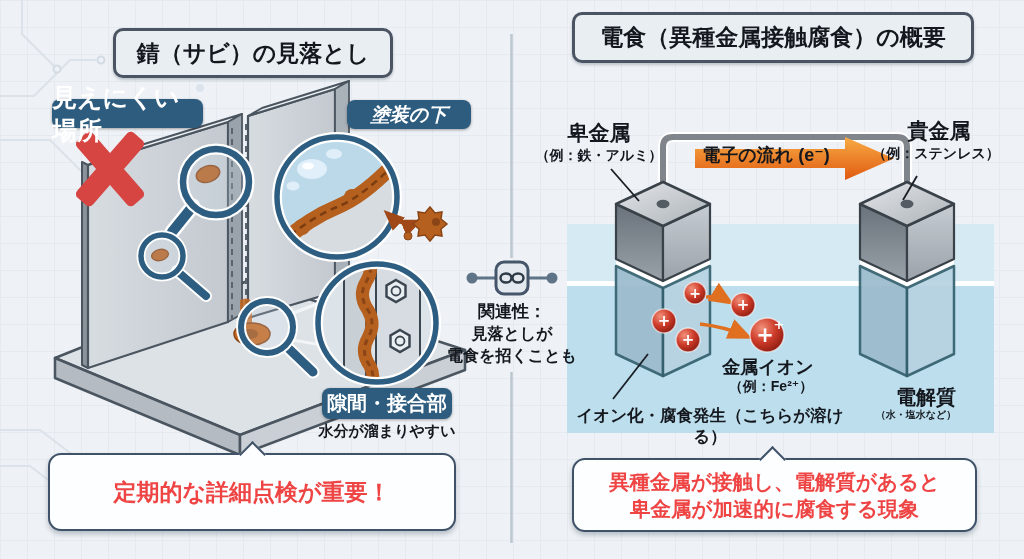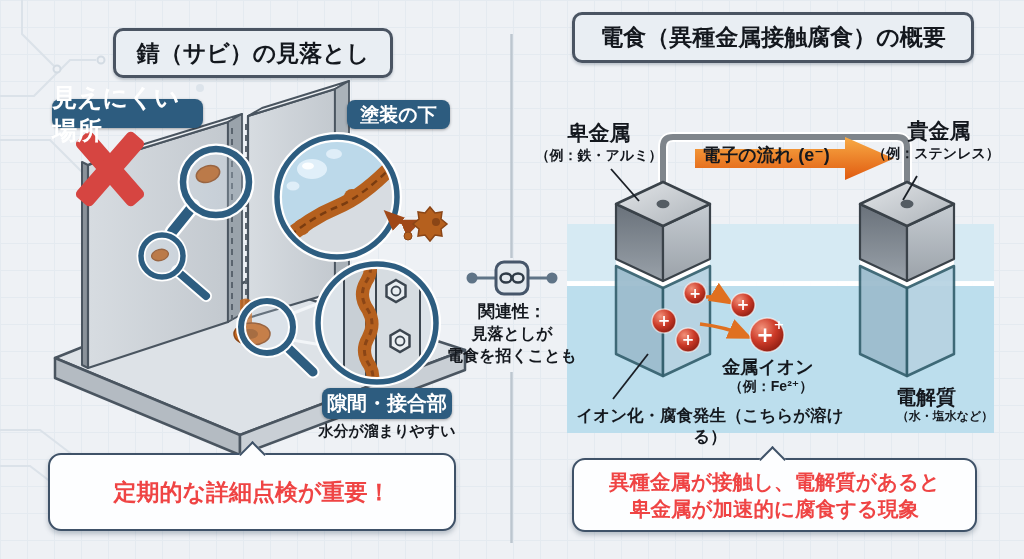--- a/index.html
+++ b/index.html
@@ -264,21 +264,21 @@
     <line x1="648" y1="354" x2="613" y2="399"></line>
   </g>
 </svg>
 
 <div class="titlebox" style="left:113px;top:28px;width:274px;height:44px;font-size:23px;">錆（サビ）の見落とし</div>
 
 <div class="titlebox" style="left:572px;top:12px;width:396px;height:45px;font-size:23px;">電食（異種金属接触腐食）の概要</div>
 
 <div class="badge" style="left:52px;top:99px;width:151px;height:29px;font-size:25px;">見えにくい場所</div>
 
-<div class="badge" style="left:347px;top:100px;width:103px;height:29px;font-size:19px;">塗装の下</div>
+<div class="badge" style="left:347px;top:100px;width:124px;height:29px;font-size:19px;font-style:italic;">塗装の下</div>
 
 <div class="badge" style="left:322px;top:388px;width:130px;height:31px;font-size:20px;">隙間・接合部</div>
 
 <div class="lbl" style="left:305px;top:422px;width:164px;font-size:15px;">水分が溜まりやすい</div>
 
 <div class="lbl" style="left:427px;top:301px;width:170px;font-size:17px;line-height:22px;">
   <div>関連性：</div>
   <div style="font-size:16px;">見落としが</div>
   <div style="font-size:16px;">電食を招くことも</div>
 </div>
@@ -290,21 +290,21 @@
 
 <div class="lbl" style="left:899px;top:118px;width:80px;font-size:21px;">貴金属</div>
 <div class="lbl" style="left:871px;top:145px;width:130px;font-size:14px;">（例：ステンレス）</div>
 
 <div class="lbl" style="left:708px;top:356px;width:120px;font-size:18px;">金属イオン</div>
 <div class="lbl" style="left:711px;top:378px;width:120px;font-size:14px;">（例：Fe²⁺）</div>
 
 <div class="lbl" style="left:572px;top:405px;width:276px;font-size:16.5px;">イオン化・腐食発生（こちらが溶ける）</div>
 
 <div class="lbl" style="left:874px;top:385px;width:82px;font-size:20px;text-align:right;">電解質</div>
-<div class="lbl" style="left:856px;top:409px;width:120px;font-size:12px;margin-left:29px;">（水・塩水など）</div>
+<div class="lbl" style="left:856px;top:409px;width:120px;font-size:10px;">（水・塩水など）</div>
 
 <div class="banner" style="left:48px;top:453px;width:404px;height:74px;font-size:23px;">
   <div class="caret" style="left:193px;"></div>
   <div>定期的な詳細点検が重要！</div>
 </div>
 
 <div class="banner" style="left:572px;top:458px;width:401px;height:70px;font-size:20.5px;line-height:27px;">
   <div class="caret" style="left:189px;"></div>
   <div>異種金属が接触し、電解質があると</div>
   <div>卑金属が加速的に腐食する現象</div>

